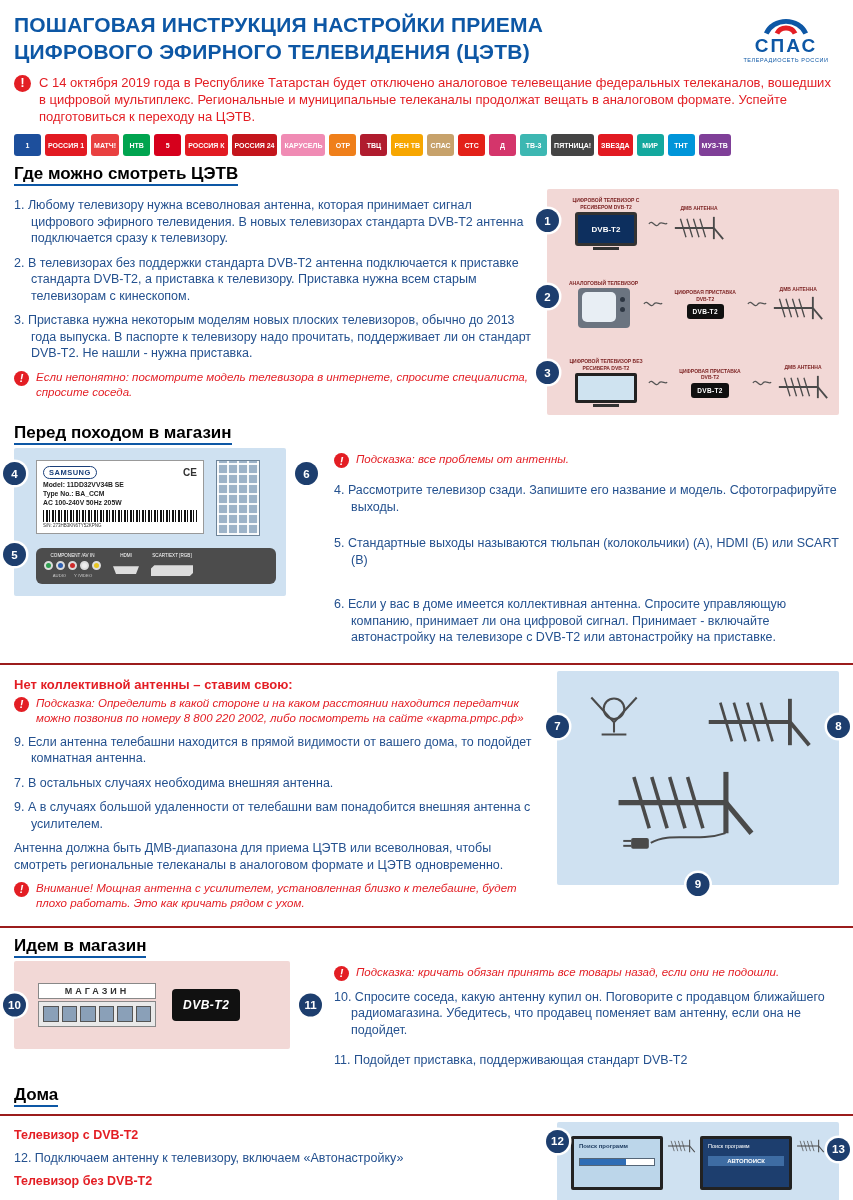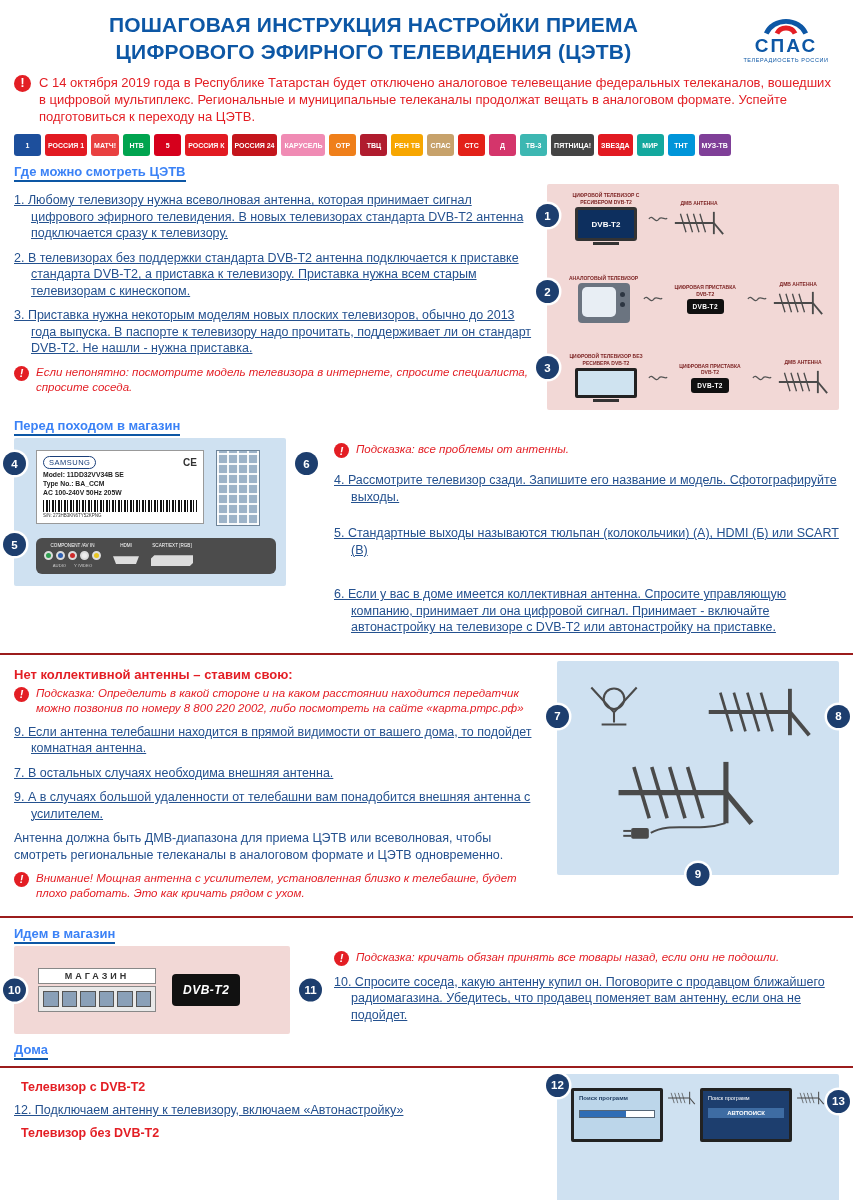--- a/index.html
+++ b/index.html
@@ -5,55 +5,55 @@
   * { box-sizing: border-box; margin: 0; padding: 0; }
   body {
     width: 853px; height: 1200px; overflow: hidden;
     background: #fff; color: #24518f;
     font-family: "Liberation Sans", sans-serif;
   }
   .page { padding: 6px 14px 0; position: relative; }
 
   
   .hdr { display: flex; align-items: flex-start; }
-  .hdr-title { flex: 1; text-align: center; color: #0d57a5; font-weight: bold; font-size: 21px; line-height: 1.28; padding-top: 6px; letter-spacing: .2px; }
+  .hdr-title { flex: 1; color: #0d57a5; font-weight: bold; font-size: 21px; line-height: 1.28; padding-top: 6px; letter-spacing: .2px; }
   .logo { width: 106px; display: flex; flex-direction: column; align-items: center; padding-top: 2px; }
   .logo-arcs { width: 84px; height: 28px; }
   .logo-name { color: #0d57a5; font-weight: bold; font-size: 19px; line-height: 1; letter-spacing: 2px; }
   .logo-tag { color: #0d57a5; font-size: 5.5px; letter-spacing: .6px; margin-top: 2px; white-space: nowrap; }
 
   
   .intro { display: flex; gap: 8px; margin-top: 8px; }
   .intro-text { color: #e31e24; font-size: 13px; line-height: 1.32; }
   .excl { flex: 0 0 17px; width: 17px; height: 17px; border-radius: 50%; background: #e31e24; position: relative; margin-top: 1px; }
   .excl::after { content: "!"; position: absolute; inset: 0; display: flex; align-items: center; justify-content: center; color: #fff; font-weight: bold; font-size: 12px; }
 
   
   .channels { display: flex; gap: 4px; margin: 9px 0 2px; align-items: center; }
   .chip { height: 22px; min-width: 27px; padding: 0 3px; border-radius: 3px; color: #fff; font-weight: bold; font-size: 7px; line-height: 1.05; display: flex; align-items: center; justify-content: center; text-align: center; }
 
   
-  .h-blue { color: #3b82f6; font-size: 13px; margin: 8px 0 5px; font-weight: bold; }
+  .h-blue { color: #000000; font-size: 17px; margin: 8px 0 5px; font-weight: bold; }
   .h-blue span { border-bottom: 2.5px solid #0d57a5; padding-bottom: 1px; }
   .h-red { color: #e31e24; font-size: 13px; margin: 6px 0 4px; font-weight: bold; }
-  .sub-red { color: #e31e24; font-size: 12.5px; font-weight: bold; margin: 6px 7px 2px; }
+  .sub-red { color: #e31e24; font-size: 12.5px; font-weight: bold; margin: 6px 0 2px; }
   .sep { height: 2px; background: #9b1c1c; margin: 9px -14px 6px; }
 
   
   .cols { display: flex; gap: 14px; align-items: flex-start; }
   .col-l { flex: 1; min-width: 0; }
   .col-r { width: 292px; flex: 0 0 292px; position: relative; }
   .col-l2 { flex: 0 0 306px; }
   .col-r2 { flex: 1; min-width: 0; }
   .col-r3 { flex: 0 0 282px; }
 
   .hint { display: flex; gap: 7px; color: #e31e24; font-style: italic; font-size: 11.5px; line-height: 1.3; margin: 4px 0 6px; }
   .hint .excl { flex: 0 0 15px; width: 15px; height: 15px; }
   .hint .excl::after { font-size: 11px; }
-  .item { font-size: 12.5px; line-height: 1.32; margin: 8px 0; padding-left: 17px; text-indent: -17px; color: #24518f; text-decoration: underline; }
+  .item { font-size: 12.5px; line-height: 1.32; margin: 8px 0; padding-left: 17px; text-indent: -17px; color: #24518f; }
   .para { font-size: 12.5px; line-height: 1.32; margin: 8px 0; color: #24518f; }
 
   .panel { border-radius: 2px; position: relative; }
   .pink { background: #f2d8d6; }
   .blue { background: #cfe1f1; }
 
   .badge { position: absolute; width: 23px; height: 23px; border-radius: 50%; background: #1d3e6e; color: #fff; font-size: 11.5px; font-weight: bold; display: flex; align-items: center; justify-content: center; box-shadow: 0 0 0 2.5px #fff; z-index: 2; }
 
   
   .diag-panel { padding: 8px 8px 8px 22px; height: 226px; display: flex; flex-direction: column; justify-content: space-between; }
@@ -70,21 +70,21 @@
   .stb { background: #101010; color: #fff; border-radius: 3px; font-size: 6.5px; font-weight: bold; padding: 4px 6px; letter-spacing: .3px; }
   .cable { width: 20px; height: 12px; flex: 0 0 20px; }
   .ant-svg { width: 52px; height: 28px; }
   .b1 { left: -11px; top: 20px; } .b2 { left: -11px; top: 96px; } .b3 { left: -11px; top: 172px; }
 
   
   .prep-panel { padding: 12px 10px 12px 22px; width: 272px; }
   .prep-top { display: flex; gap: 12px; align-items: flex-start; }
   .label-card { background: #fff; border: 1px solid #999; width: 168px; padding: 5px 6px; }
   .lc-head { display: flex; justify-content: space-between; align-items: center; }
-  .lc-brand { font-size: 7.5px; font-weight: normal; color: #1a3f7a; letter-spacing: .5px; border: 1px solid #1a3f7a; border-radius: 8px; padding: 1px 5px; }
+  .lc-brand { font-size: 7.5px; font-weight: bold; color: #1a3f7a; letter-spacing: .5px; border: 1px solid #1a3f7a; border-radius: 8px; padding: 1px 5px; }
   .lc-ce { font-size: 10px; font-weight: bold; color: #333; }
   .lc-line { font-size: 6.8px; color: #222; margin-top: 2px; font-weight: bold; }
   .lc-barcode { height: 12px; margin-top: 4px; background: repeating-linear-gradient(90deg, #111 0 1px, #fff 1px 3px, #111 3px 5px, #fff 5px 6px); }
   .lc-serial { font-size: 4.5px; color: #333; margin-top: 1px; }
   .bld { width: 44px; height: 76px; background: #9db3c8; border: 1px solid #6e8499;
          background-image: repeating-linear-gradient(0deg, rgba(255,255,255,.9) 0 2px, transparent 2px 10px),
                            repeating-linear-gradient(90deg, rgba(255,255,255,.9) 0 2px, transparent 2px 10px); }
   .conn-strip { margin-top: 12px; background: #4c4c4c; border-radius: 6px; padding: 5px 8px 6px; display: flex; gap: 12px; align-items: flex-start; }
   .cgroup { display: flex; flex-direction: column; align-items: center; gap: 3px; }
   .clabel { color: #fff; font-size: 4.6px; white-space: nowrap; }
@@ -120,21 +120,21 @@
   .home-tv { width: 96px; }
   .htv { border: 3px solid #222; height: 54px; border-radius: 2px; padding: 4px 5px; }
   .scr-light { background: #bcd6ea; }
   .scr-light .scr-t { font-size: 6px; color: #1c3a5e; font-weight: bold; }
   .scr-bar { margin-top: 9px; height: 8px; background: #fff; border: 1px solid #567; }
   .scr-bar i { display: block; height: 100%; width: 62%; background: #2f6db5; }
   .scr-dark { background: #1d3e6e; color: #fff; }
   .scr-dark .scr-t { font-size: 5.5px; }
   .scr-menu { margin-top: 7px; background: #3e6ca3; text-align: center; font-size: 6px; font-weight: bold; padding: 2px 0; }
   .mini-ant { width: 30px; height: 16px; margin-top: 2px; }
-  .b12 { left: -11px; top: 0; } .b13 { right: -11px; top: 16px; text-align: center; }
+  .b12 { left: -11px; top: 8px; } .b13 { right: -11px; top: 16px; text-align: center; }
 </style>
 </head>
 <body>
 
 <svg width="0" height="0" style="position:absolute" aria-hidden="true">
   <defs>
     <g id="yagi" fill="none" stroke="#4a4a4a">
       <line x1="2" y1="15" x2="44" y2="15" stroke-width="2"></line>
       <line x1="8" y1="5" x2="14" y2="25" stroke-width="1.4"></line>
       <line x1="15" y1="5" x2="21" y2="25" stroke-width="1.4"></line>
@@ -409,20 +409,21 @@
           <span class="badge b10">10</span>
           <span class="badge b11">11</span>
         </div>
       </div>
       <div class="col-r2">
         <div class="hint">
           <span class="excl"></span>
           <span>Подсказка: кричать обязан принять все товары назад, если они не подошли.</span>
         </div>
         <p class="item">10. Спросите соседа, какую антенну купил он. Поговорите с продавцом ближайшего радиомагазина. Убедитесь, что продавец поменяет вам антенну, если она не подойдет.</p>
+        <p class="item" style="margin-top:14px">11. Подойдет приставка, поддерживающая стандарт DVB-T2</p>
       </div>
     </div>
   </section>
 
   <section>
     <h2 class="h-blue"><span>Дома</span></h2>
     <div class="sep"></div>
     <div class="cols">
       <div class="col-l">
         <div class="sub-red">Телевизор с DVB-T2</div>

